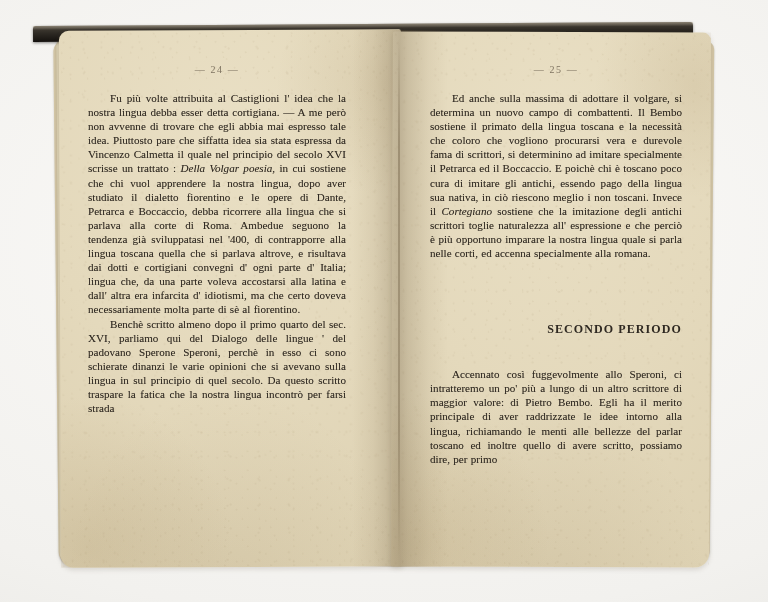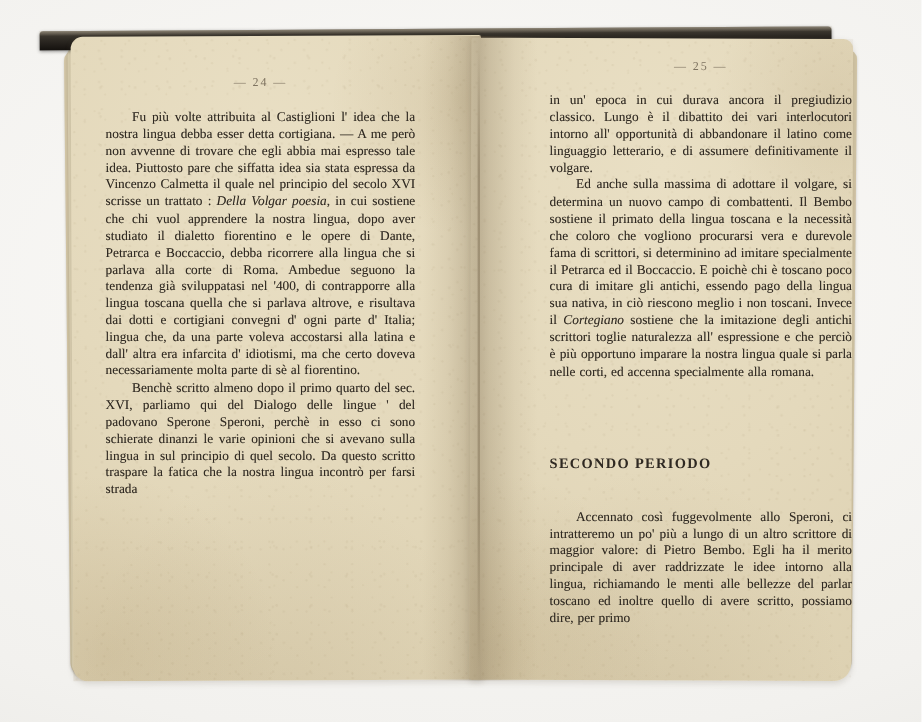--- a/index.html
+++ b/index.html
@@ -127,21 +127,21 @@
     height: 520px;
     background: linear-gradient(180deg, rgba(95,78,52,0.0), rgba(95,78,52,0.35) 20%, rgba(95,78,52,0.3) 75%, rgba(95,78,52,0.0));
   }
 
   
   .page-col {
     position: absolute;
     color: #2a2520;
   }
   .col-left  { left: 88px;  top: 64px; width: 258px; }
-  .col-right { left: 430px; top: 50px; width: 252px; margin-left: 28px; }
+  .col-right { left: 430px; top: 64px; width: 252px; }
 
   .folio {
     text-align: center;
     font-size: 10px;
     letter-spacing: 1.6px;
     color: #6c6150;
     margin-bottom: 16px;
     opacity: 0.85;
   }
 
@@ -153,21 +153,21 @@
     margin: 0 0 0 0;
     text-indent: 22px;
     color: #2f2922;
     text-shadow: 0 0 0.4px rgba(55,45,32,0.35);
     word-spacing: 0.5px;
   }
   .para.first { text-indent: 0; }
   .para em { font-style: italic; }
 
   .section-head {
-    text-align: left;
+    text-align: right;
     font-size: 12px;
     letter-spacing: 1.1px;
     color: #2f2922;
     margin: 62px 0 30px 0;
   }
 </style>
 </head>
 <body>
 
 <div id="scene">
@@ -196,19 +196,18 @@
   <div class="gutter-crease"></div>
 
   <div class="page-col col-left">
     <div class="folio">— 24 —</div>
     <p class="para">Fu più volte attribuita al Castiglioni l' idea che la nostra lingua debba esser detta cortigiana. — A me però non avvenne di trovare che egli abbia mai espresso tale idea. Piuttosto pare che siffatta idea sia stata espressa da Vincenzo Calmetta il quale nel principio del secolo XVI scrisse un trattato : <em>Della Volgar poesia</em>, in cui sostiene che chi vuol apprendere la nostra lingua, dopo aver studiato il dialetto fiorentino e le opere di Dante, Petrarca e Boccaccio, debba ricorrere alla lingua che si parlava alla corte di Roma. Ambedue seguono la tendenza già sviluppatasi nel '400, di contrapporre alla lingua toscana quella che si parlava altrove, e risultava dai dotti e cortigiani convegni d' ogni parte d' Italia; lingua che, da una parte voleva accostarsi alla latina e dall' altra era infarcita d' idiotismi, ma che certo doveva necessariamente molta parte di sè al fiorentino.</p>
     <p class="para">Benchè scritto almeno dopo il primo quarto del sec. XVI, parliamo qui del  Dialogo delle lingue ' del padovano Sperone Speroni, perchè in esso ci sono schierate dinanzi le varie opinioni che si avevano sulla lingua in sul principio di quel secolo. Da questo scritto traspare la fatica che la nostra lingua incontrò per farsi strada</p>
   </div>
 
   <div class="page-col col-right">
     <div class="folio">— 25 —</div>
-    <p class="para first">in un' epoca in cui durava ancora il pregiudizio classico. Lungo è il dibattito dei vari interlocutori intorno all' opportunità di abbandonare il latino come linguaggio letterario, e di assumere definitivamente il volgare.</p>
     <p class="para">Ed anche sulla massima di adottare il volgare, si determina un nuovo campo di combattenti. Il Bembo sostiene il primato della lingua toscana e la necessità che coloro che vogliono procurarsi vera e durevole fama di scrittori, si determinino ad imitare specialmente il Petrarca ed il Boccaccio. E poichè chi è toscano poco cura di imitare gli antichi, essendo pago della lingua sua nativa, in ciò riescono meglio i non toscani. Invece il <em>Cortegiano</em> sostiene che la imitazione degli antichi scrittori toglie naturalezza all' espressione e che perciò è più opportuno imparare la nostra lingua quale si parla nelle corti, ed accenna specialmente alla romana.</p>
     <h2 class="section-head">SECONDO PERIODO</h2>
     <p class="para">Accennato così fuggevolmente allo Speroni, ci intratteremo un po' più a lungo di un altro scrittore di maggior valore: di Pietro Bembo. Egli ha il merito principale di aver raddrizzate le idee intorno alla lingua, richiamando le menti alle bellezze del parlar toscano ed inoltre quello di avere scritto, possiamo dire, per primo</p>
   </div>
 
 </div>
 
 </body></html>

